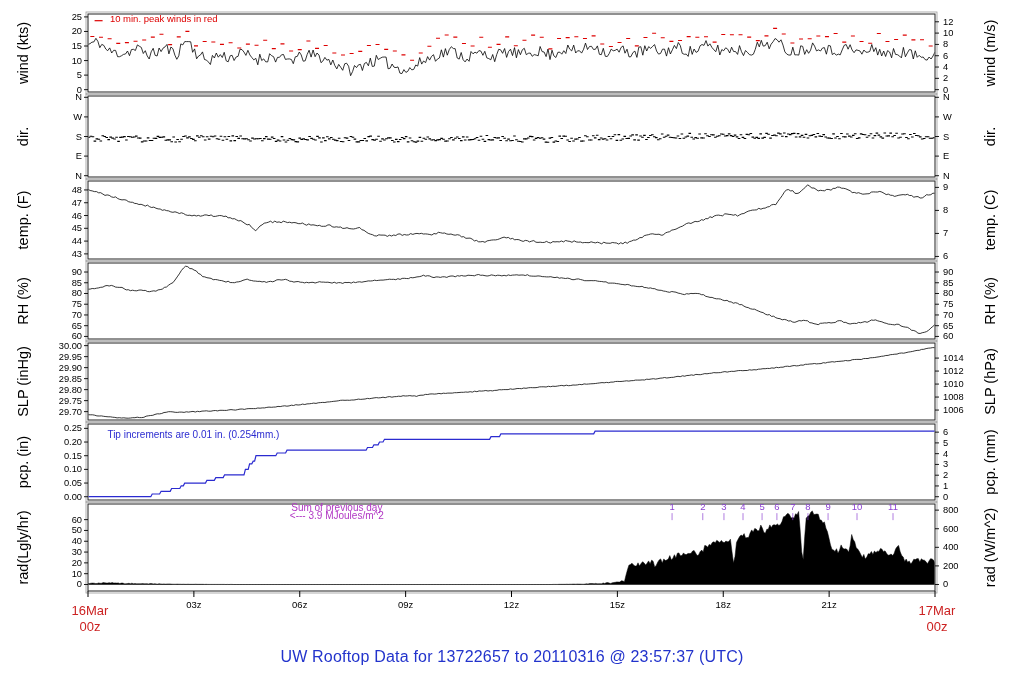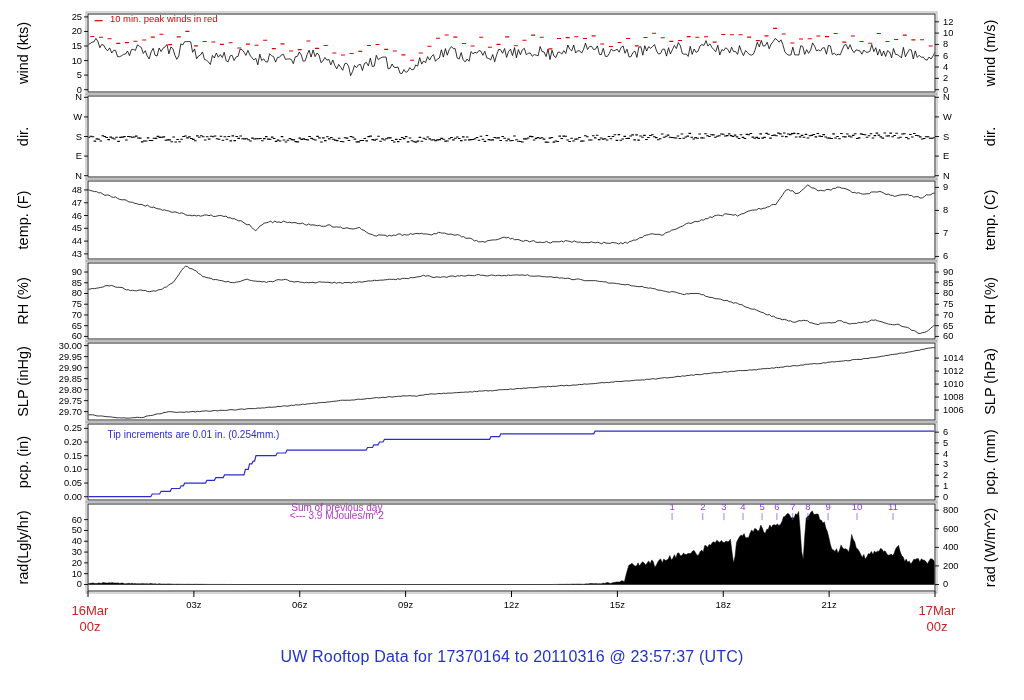--- a/index.html
+++ b/index.html
@@ -839,14 +839,14 @@
       <text x="405.625" y="608" text-anchor="middle" font-size="9.5" fill="#000">09z</text>
       <text x="511.5" y="608" text-anchor="middle" font-size="9.5" fill="#000">12z</text>
       <text x="617.375" y="608" text-anchor="middle" font-size="9.5" fill="#000">15z</text>
       <text x="723.25" y="608" text-anchor="middle" font-size="9.5" fill="#000">18z</text>
       <text x="829.125" y="608" text-anchor="middle" font-size="9.5" fill="#000">21z</text>
       <text x="90" y="615" text-anchor="middle" font-size="13" fill="#cc2222">16Mar</text>
       <text x="90" y="631" text-anchor="middle" font-size="13" fill="#cc2222">00z</text>
       <text x="937" y="615" text-anchor="middle" font-size="13" fill="#cc2222">17Mar</text>
       <text x="937" y="631" text-anchor="middle" font-size="13" fill="#cc2222">00z</text>
     </svg>
-  <div id="chart-title" style="color: rgb(34, 51, 204);">UW Rooftop Data for 17370164  to  20110316 @ 23:57:37  (UTC)</div>
+  <div id="chart-title" style="color: rgb(34, 51, 204);">UW Rooftop Data for 13722657  to  20110316 @ 23:57:37  (UTC)</div>
 </div>
 
 </body></html>

